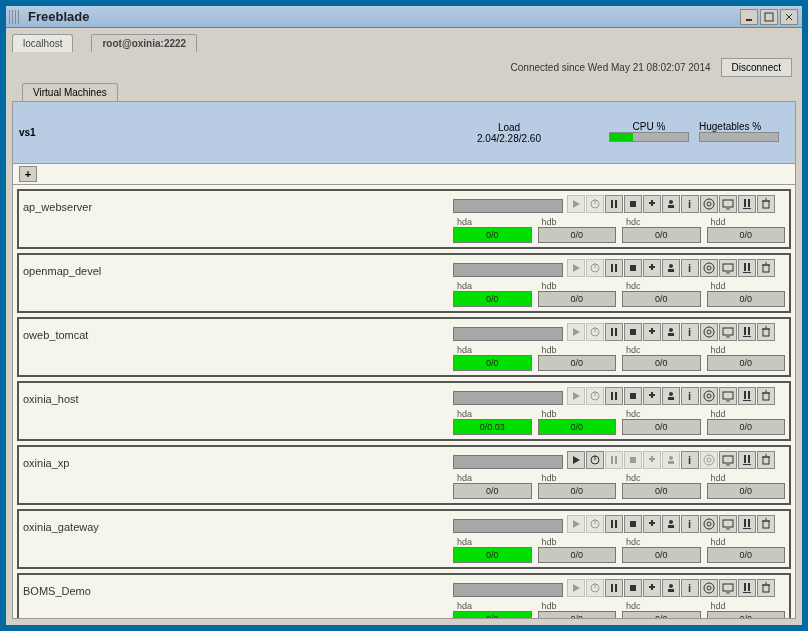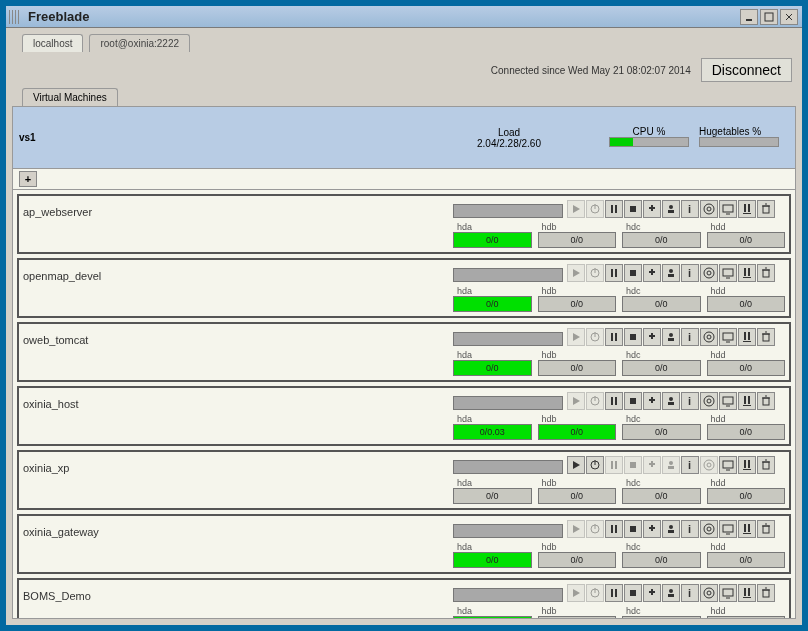--- a/index.html
+++ b/index.html
@@ -3,25 +3,25 @@
 <meta charset="utf-8">
 <style>
 * { box-sizing: border-box; margin: 0; padding: 0; }
 body { font-family: Arial, sans-serif; font-size: 11px; background: #d4d0c8; width: 808px; height: 631px; overflow: hidden; }
 .window { border: 6px solid #0369a1; background: #d4d0c8; height: 100%; display: flex; flex-direction: column; }
 .titlebar { background: linear-gradient(#b8cce4, #9bbad8); border-bottom: 1px solid #7a7a7a; display: flex; align-items: center; height: 22px; }
 .title-grip { width: 12px; height: 14px; background: repeating-linear-gradient(90deg, #888 0 1px, transparent 1px 3px); margin: 0 3px; }
 .title-text { font-weight: bold; font-size: 13px; color: #222; flex: 1; padding-left: 4px; }
 .win-btns { display: flex; gap: 2px; padding-right: 4px; }
 .win-btn { width: 18px; height: 16px; background: #d4d0c8; border: 1px solid #888; display: flex; align-items: center; justify-content: center; font-size: 11px; cursor: pointer; }
-.tabs-row { display: flex; padding: 6px 6px 0 16px; gap: 4px; text-align: right; }
+.tabs-row { display: flex; padding: 6px 6px 0 6px; gap: 16px; text-align: right; }
 .tab { background: #e8e8e0; border: 1px solid #999; border-bottom: none; padding: 3px 10px; font-size: 10px; color: #444; border-radius: 3px 3px 0 0; margin-right: 2px; cursor: pointer; }
-.tab.active { background: #d4d0c8; }
+.tab.active { background: #d4d0c8; font-weight: bold; }
 .conn-row { display: flex; justify-content: flex-end; align-items: center; padding: 6px 10px; gap: 10px; font-size: 10px; color: #333; }
-.btn { background: #e0e0d8; border: 1px solid #999; padding: 3px 10px; cursor: pointer; font-size: 14px; }
+.btn { background: #e0e0d8; border: 1px solid #999; padding: 3px 10px; cursor: pointer; font-size: 10px; }
 .subtabs { padding: 0 16px; }
 .subtab { display: inline-block; background: #d4d0c8; border: 1px solid #999; border-bottom: none; padding: 3px 10px; font-size: 10px; border-radius: 3px 3px 0 0; }
 .content { flex: 1; margin: 0 6px 6px 6px; border: 1px solid #999; background: #f5f5ec; overflow-y: auto; }
 .header-row { background: #b8cce4; display: flex; align-items: center; padding: 19px 6px; border-bottom: 1px solid #999; font-size: 10px; }
 .header-row .hname { flex: 0 0 400px; font-weight: bold; }
 .header-row .hload { flex: 0 0 180px; text-align: center; }
 .header-row .hcpu { flex: 0 0 100px; text-align: center; }
 .header-row .hhuge { flex: 1; }
 .plus-row { padding: 2px 6px; background: #f5f5ec; border-bottom: 1px solid #999; }
 .plus-btn { width: 18px; height: 16px; border: 1px solid #888; background: #d4d0c8; display: flex; align-items: center; justify-content: center; cursor: pointer; font-weight: bold; }

